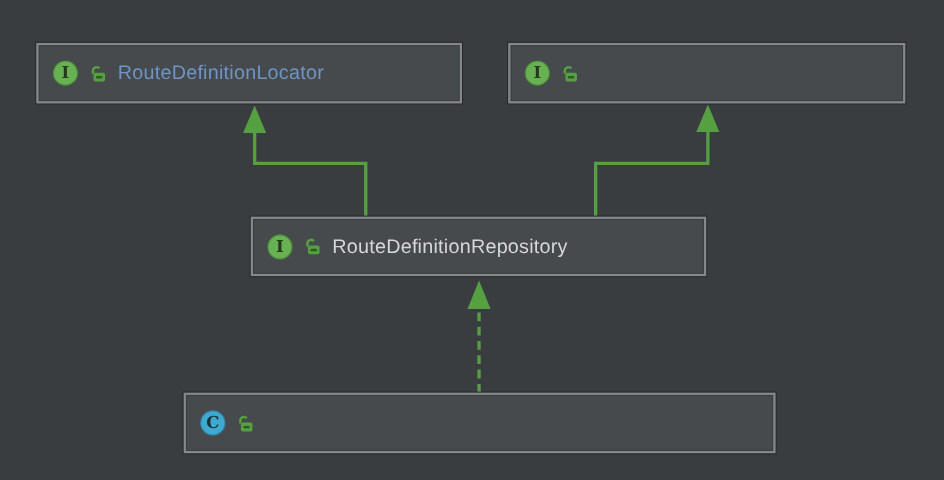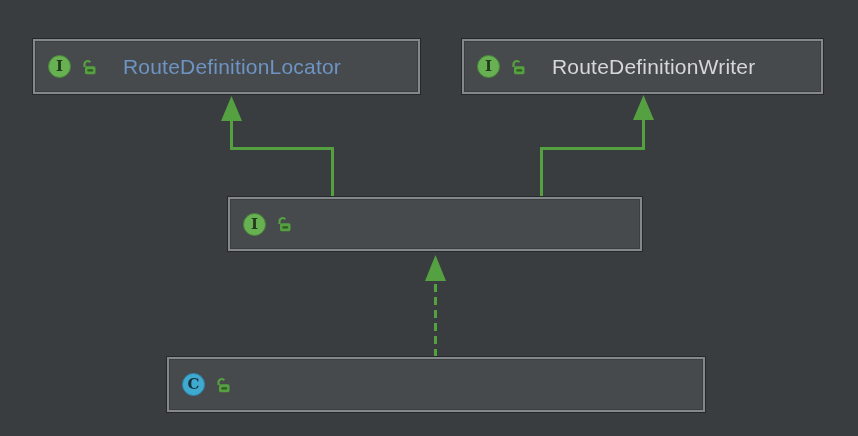--- a/index.html
+++ b/index.html
@@ -55,25 +55,24 @@
     box-shadow: 0 0 0 1px var(--node-outline), inset 0 0 0 1px #3B3E40;
     padding: 0 16px 0 13px;
     cursor: default;
   }
   .n0 { left: 33px;  top: 39px;  width: 387px; height: 55px; }
   .n1 { left: 462px; top: 39px;  width: 361px; height: 55px; }
   .n2 { left: 228px; top: 197px; width: 414px; height: 54px; }
   .n3 { left: 167px; top: 357px; width: 538px; height: 55px; }
 
   .node-label {
-    font-size: 21px;
+    font-size: 18px;
     color: var(--text);
     white-space: nowrap;
     letter-spacing: 0.2px;
-    margin-left: 16px;
   }
   .n0 .node-label { color: var(--selected-text); }
 
   .kind-icon {
     width: 23px;
     height: 23px;
     border-radius: 50%;
     display: flex;
     align-items: center;
     justify-content: center;
@@ -128,30 +127,30 @@
     <span class="node-label">RouteDefinitionLocator</span>
   </div>
 
   <div class="node n1">
     <span class="kind-icon kind-interface">I</span>
     <svg class="lock-icon" viewBox="0 0 18 18">
       <path d="M4.5 9 V6.3 a3.3 3.3 0 0 1 5.8-2.1" fill="none" stroke="var(--green)" stroke-width="2.2"></path>
       <rect x="5" y="8.2" width="10.5" height="8" rx="1.6" fill="var(--green)"></rect>
       <rect x="7.2" y="11.2" width="6" height="2.2" rx="1" fill="var(--green-dark)"></rect>
     </svg>
-    <span class="node-label">RouteDefinitionWriter</span>
   </div>
 
   <div class="node n2">
     <span class="kind-icon kind-interface">I</span>
     <svg class="lock-icon" viewBox="0 0 18 18">
       <path d="M4.5 9 V6.3 a3.3 3.3 0 0 1 5.8-2.1" fill="none" stroke="var(--green)" stroke-width="2.2"></path>
       <rect x="5" y="8.2" width="10.5" height="8" rx="1.6" fill="var(--green)"></rect>
       <rect x="7.2" y="11.2" width="6" height="2.2" rx="1" fill="var(--green-dark)"></rect>
     </svg>
+    <span class="node-label">RouteDefinitionRepository</span>
   </div>
 
   <div class="node n3">
     <span class="kind-icon kind-class">C</span>
     <svg class="lock-icon" viewBox="0 0 18 18">
       <path d="M4.5 9 V6.3 a3.3 3.3 0 0 1 5.8-2.1" fill="none" stroke="var(--green)" stroke-width="2.2"></path>
       <rect x="5" y="8.2" width="10.5" height="8" rx="1.6" fill="var(--green)"></rect>
       <rect x="7.2" y="11.2" width="6" height="2.2" rx="1" fill="var(--green-dark)"></rect>
     </svg>
   </div>

